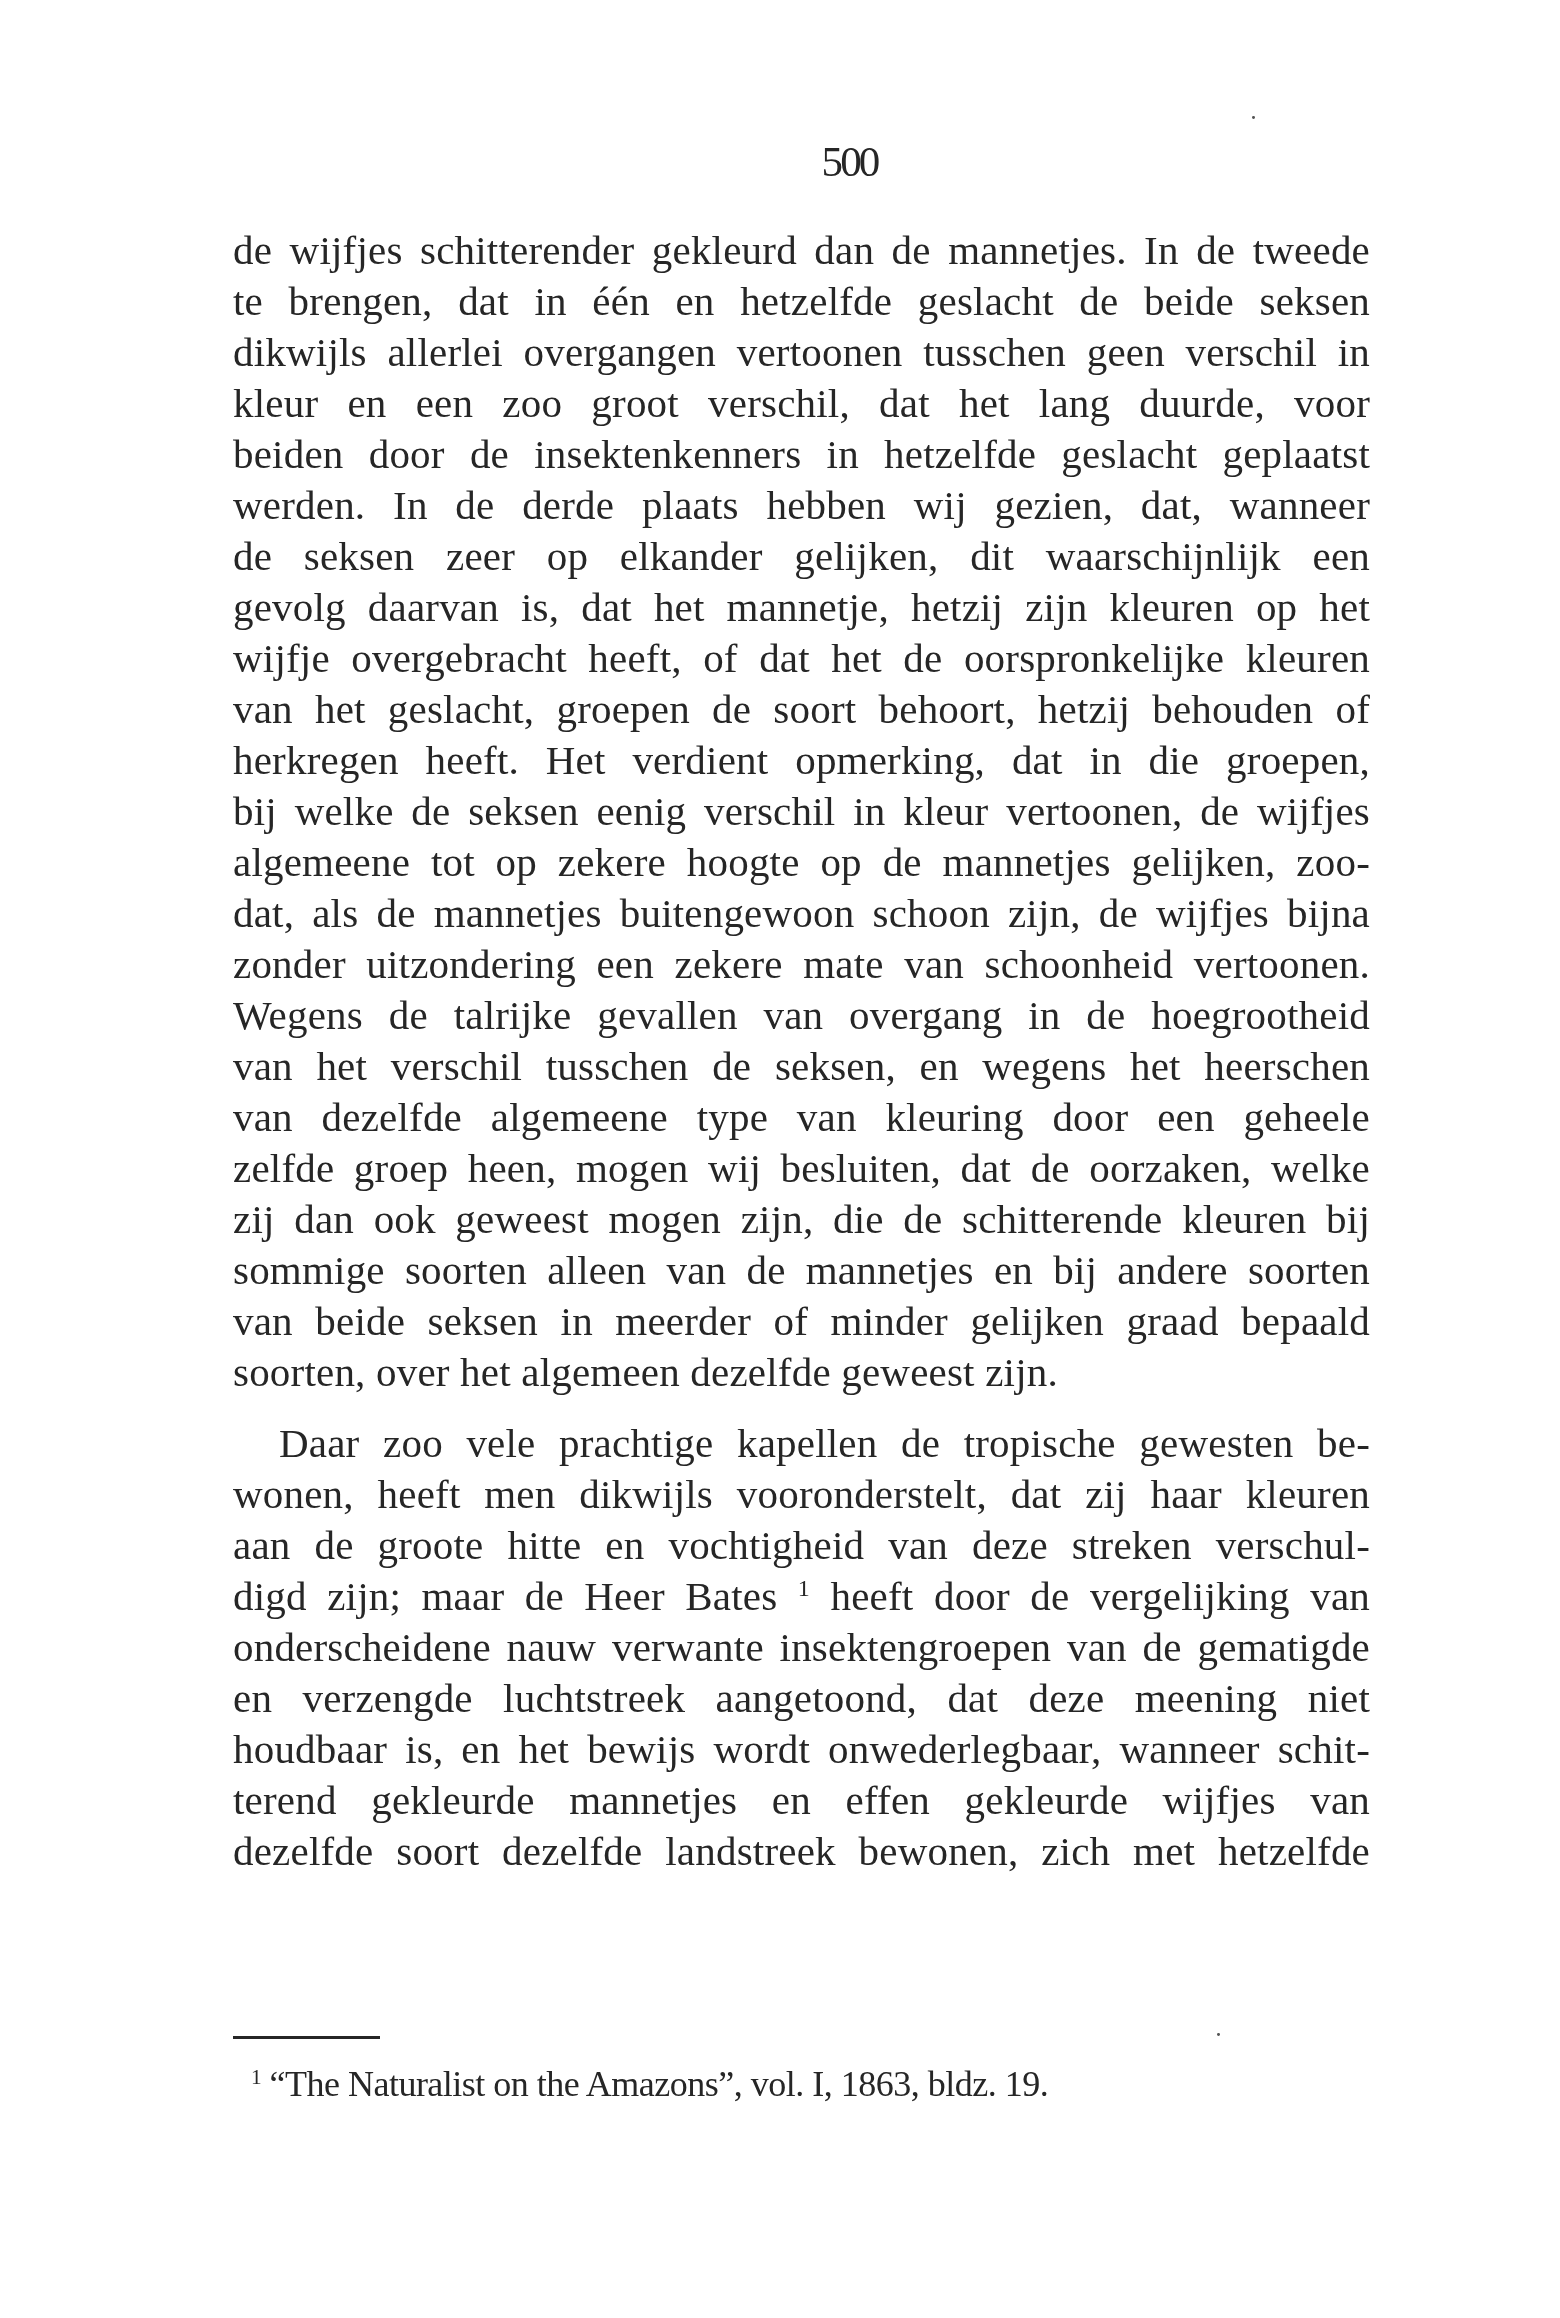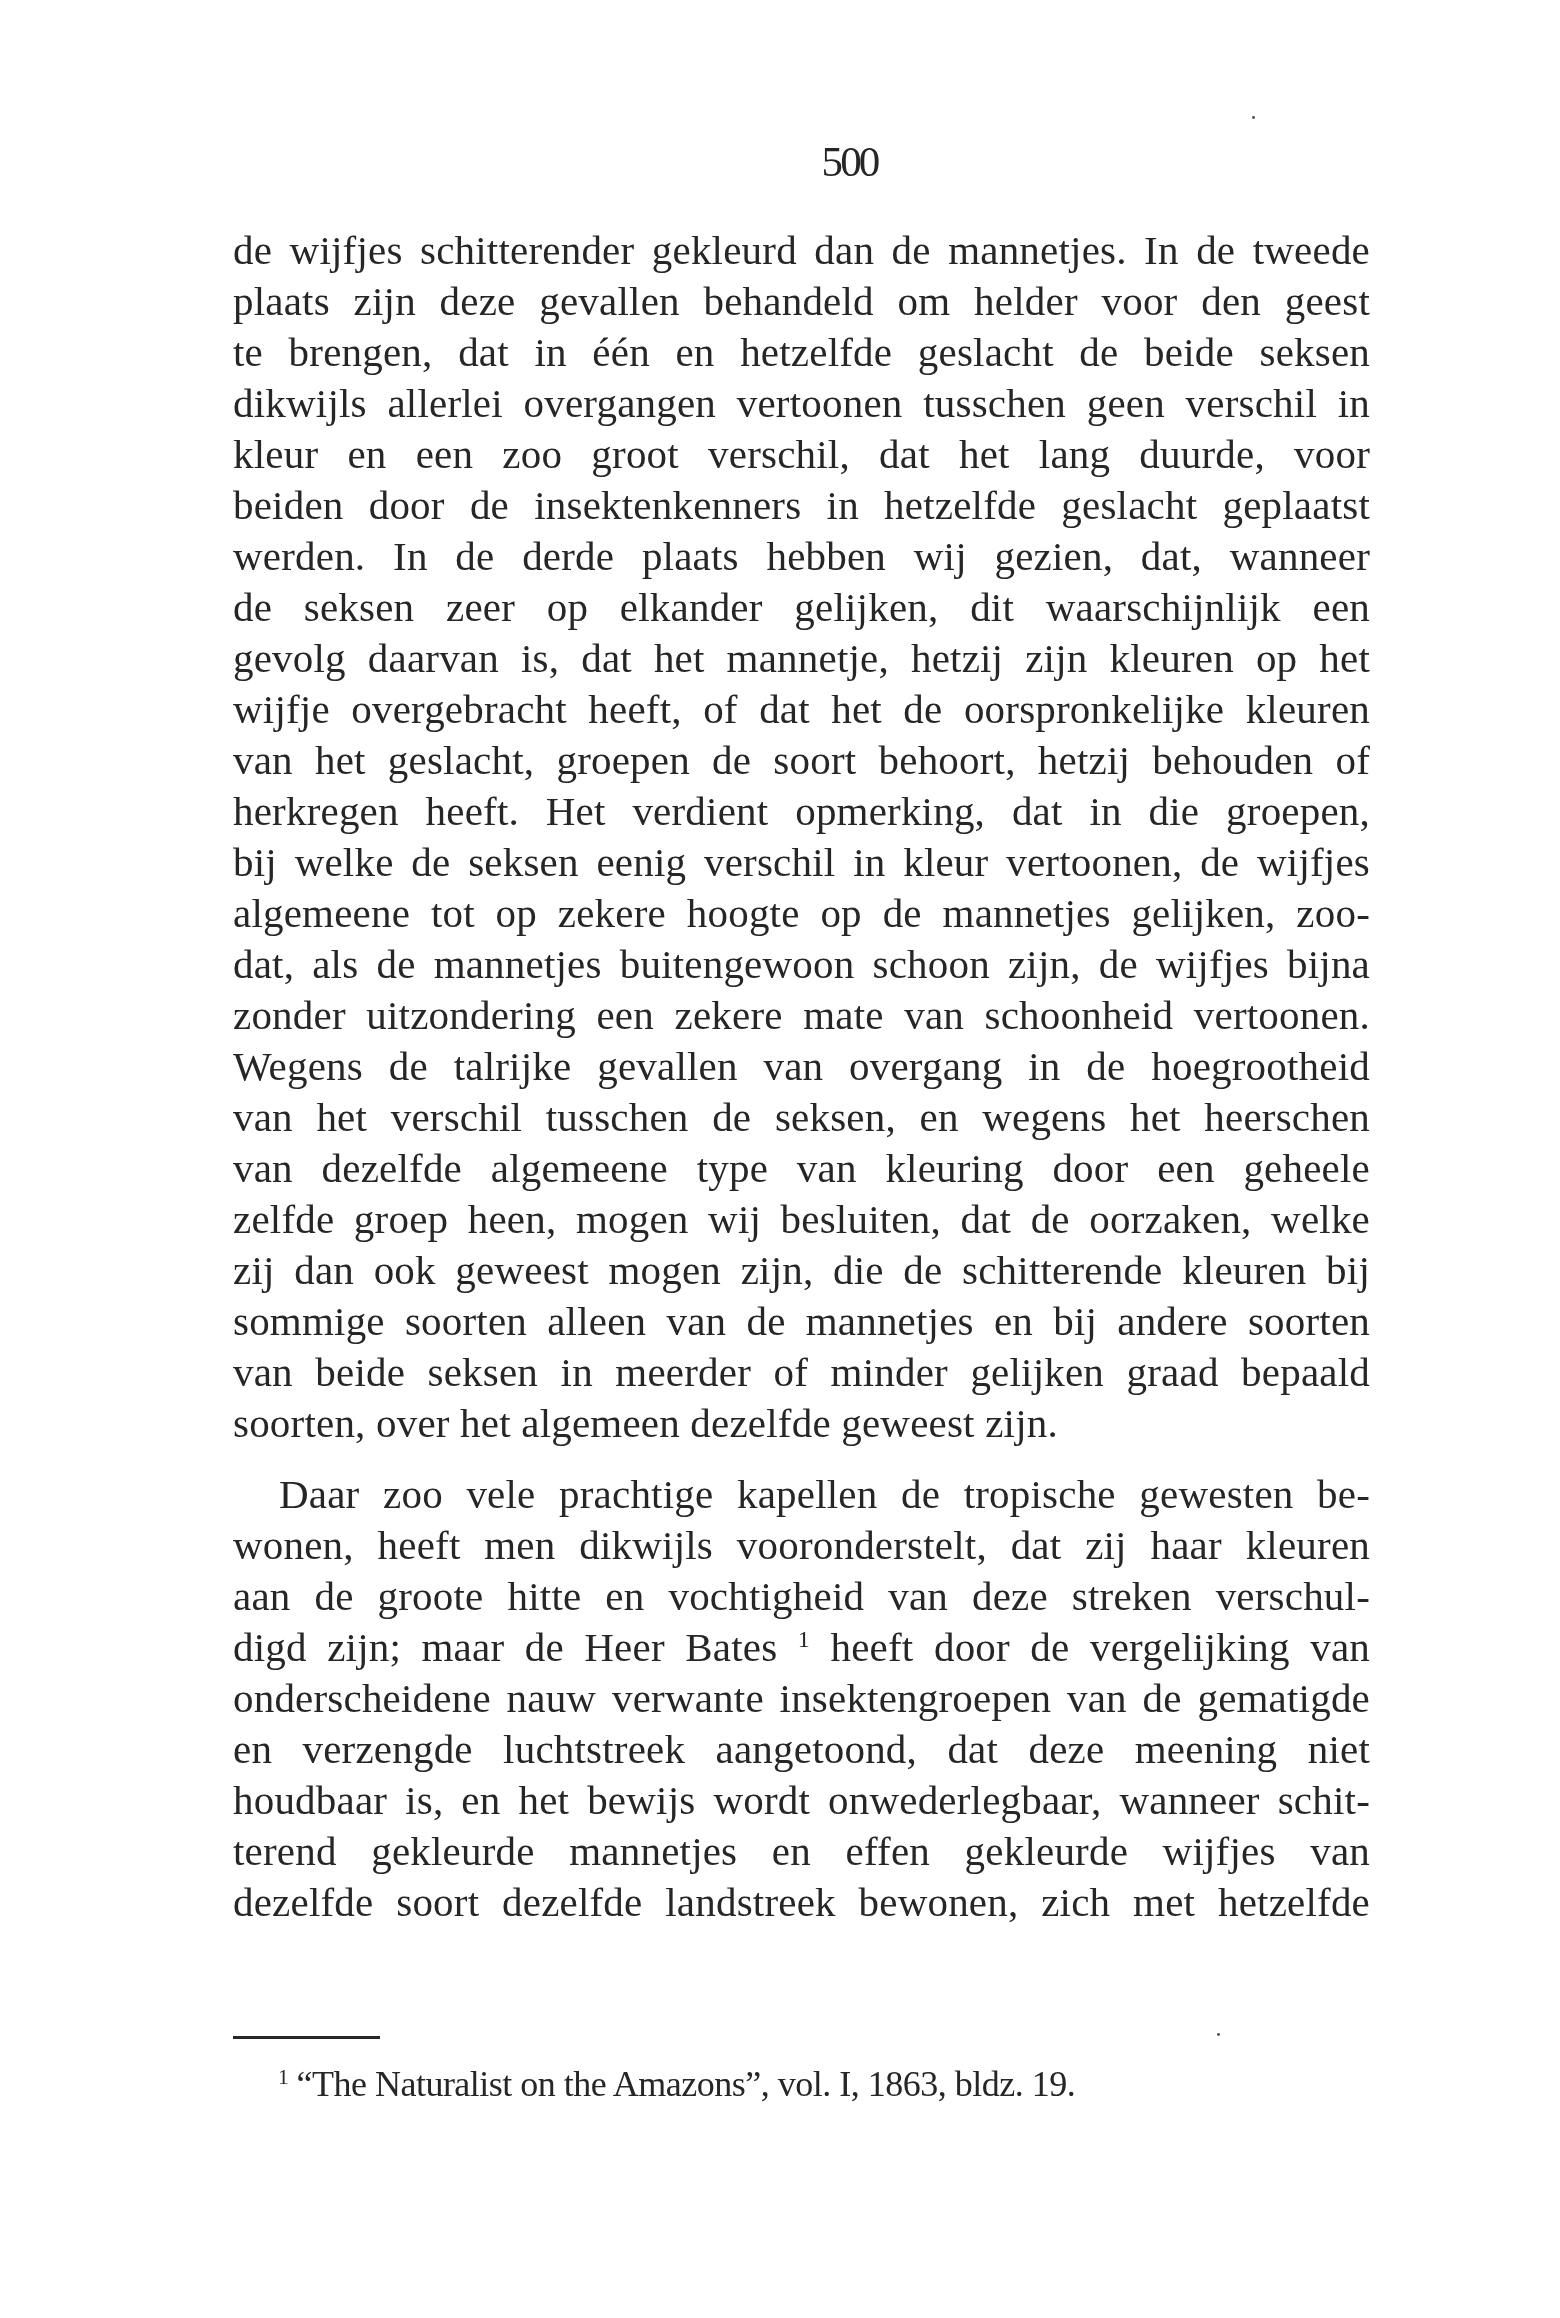--- a/index.html
+++ b/index.html
@@ -58,21 +58,21 @@
   .footnote-rule {
     position: absolute;
     left: 233px;
     top: 2036px;
     width: 147px;
     height: 2.8px;
     background: #262626;
   }
   .footnote {
     position: absolute;
-    left: 278px;
+    left: 251px;
     top: 2061px;
     font-size: 36px;
     line-height: 46px;
     white-space: nowrap;
     letter-spacing: -0.5px;
   }
   .footnote sup {
     font-size: 21.3px;
     vertical-align: 12px;
     line-height: 0;
@@ -88,21 +88,20 @@
 </style>
 </head>
 <body>
 
 <div class="page-number">500</div>
 
 <div class="text-block">
 
   <div>
     <span class="line">de wijfjes schitterender gekleurd dan de mannetjes. In de tweede</span>
-    <span class="line">plaats zijn deze gevallen behandeld om helder voor den geest</span>
     <span class="line">te brengen, dat in één en hetzelfde geslacht de beide seksen</span>
     <span class="line">dikwijls allerlei overgangen vertoonen tusschen geen verschil in</span>
     <span class="line">kleur en een zoo groot verschil, dat het lang duurde, voor</span>
     <span class="line">beiden door de insektenkenners in hetzelfde geslacht geplaatst</span>
     <span class="line">werden. In de derde plaats hebben wij gezien, dat, wanneer</span>
     <span class="line">de seksen zeer op elkander gelijken, dit waarschijnlijk een</span>
     <span class="line">gevolg daarvan is, dat het mannetje, hetzij zijn kleuren op het</span>
     <span class="line">wijfje overgebracht heeft, of dat het de oorspronkelijke kleuren</span>
     <span class="line">van het geslacht, groepen de soort behoort, hetzij behouden of</span>
     <span class="line">herkregen heeft. Het verdient opmerking, dat in die groepen,</span>

